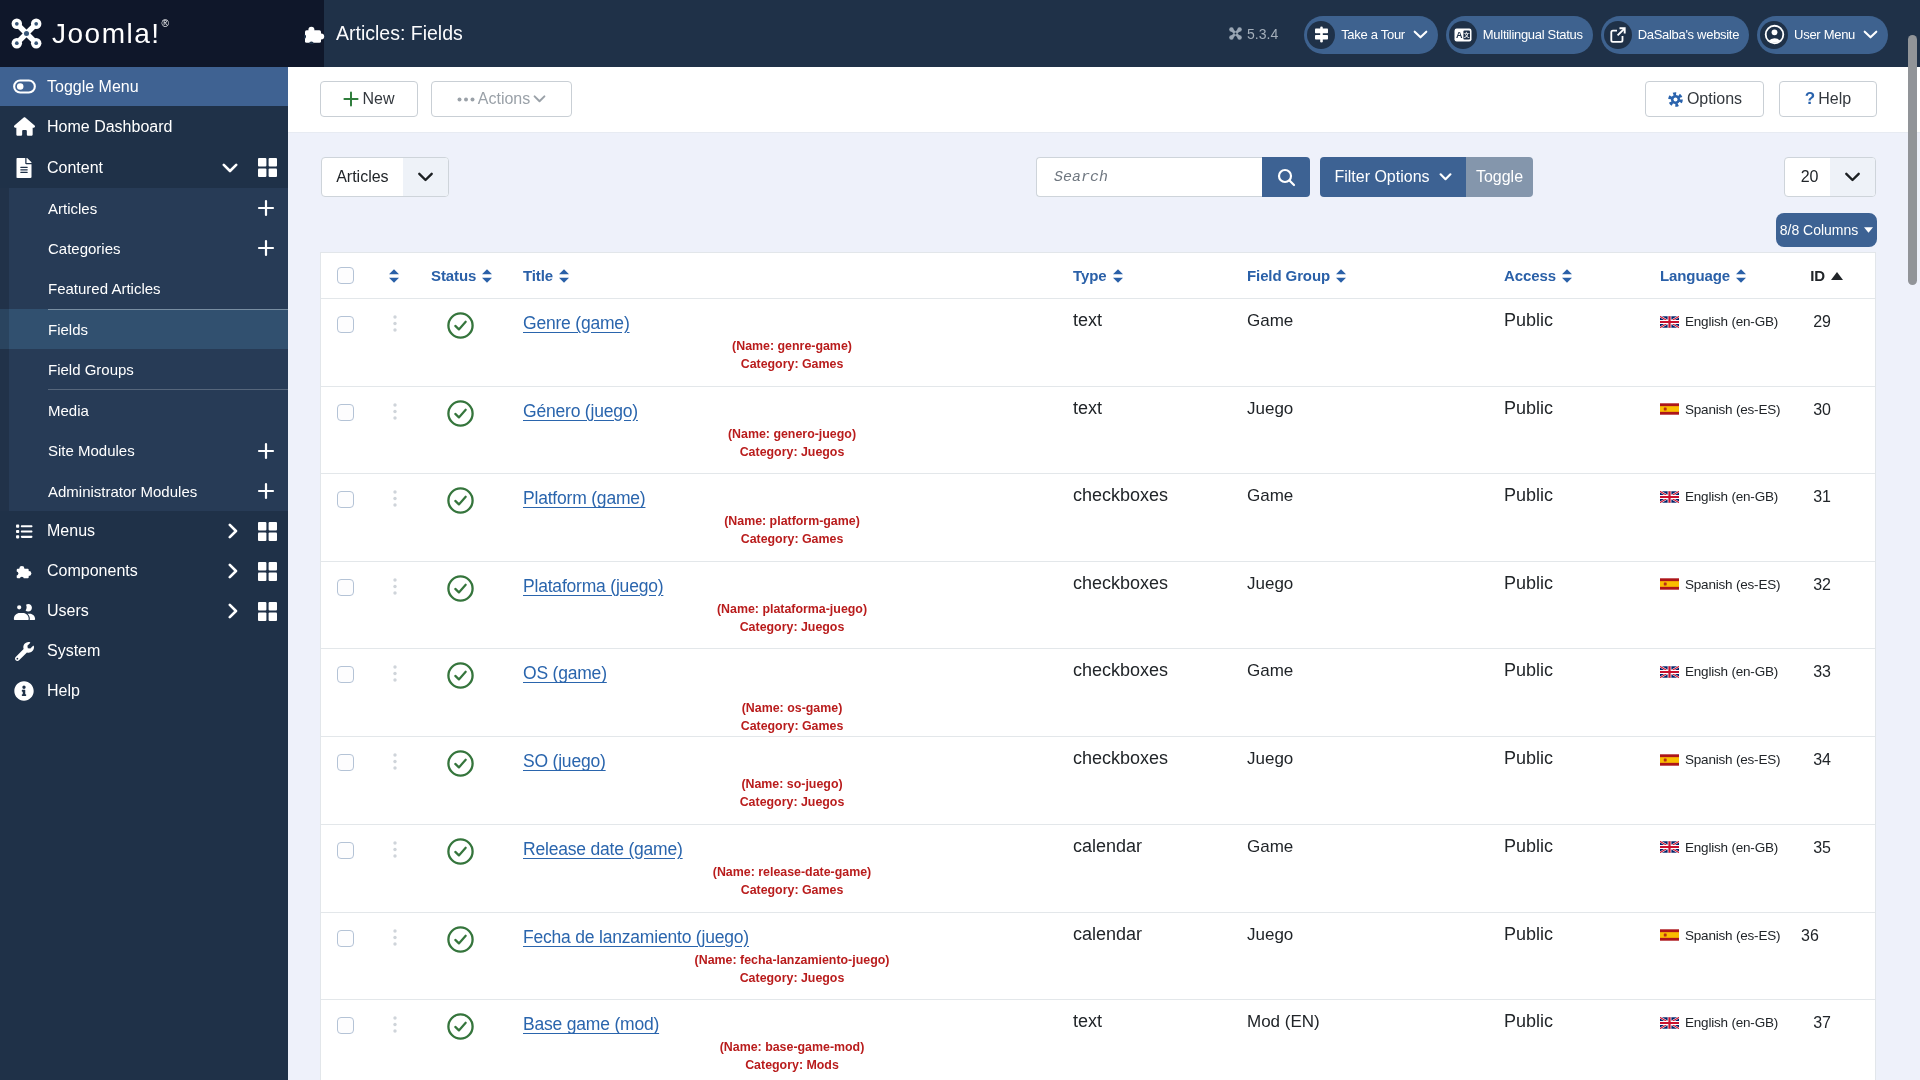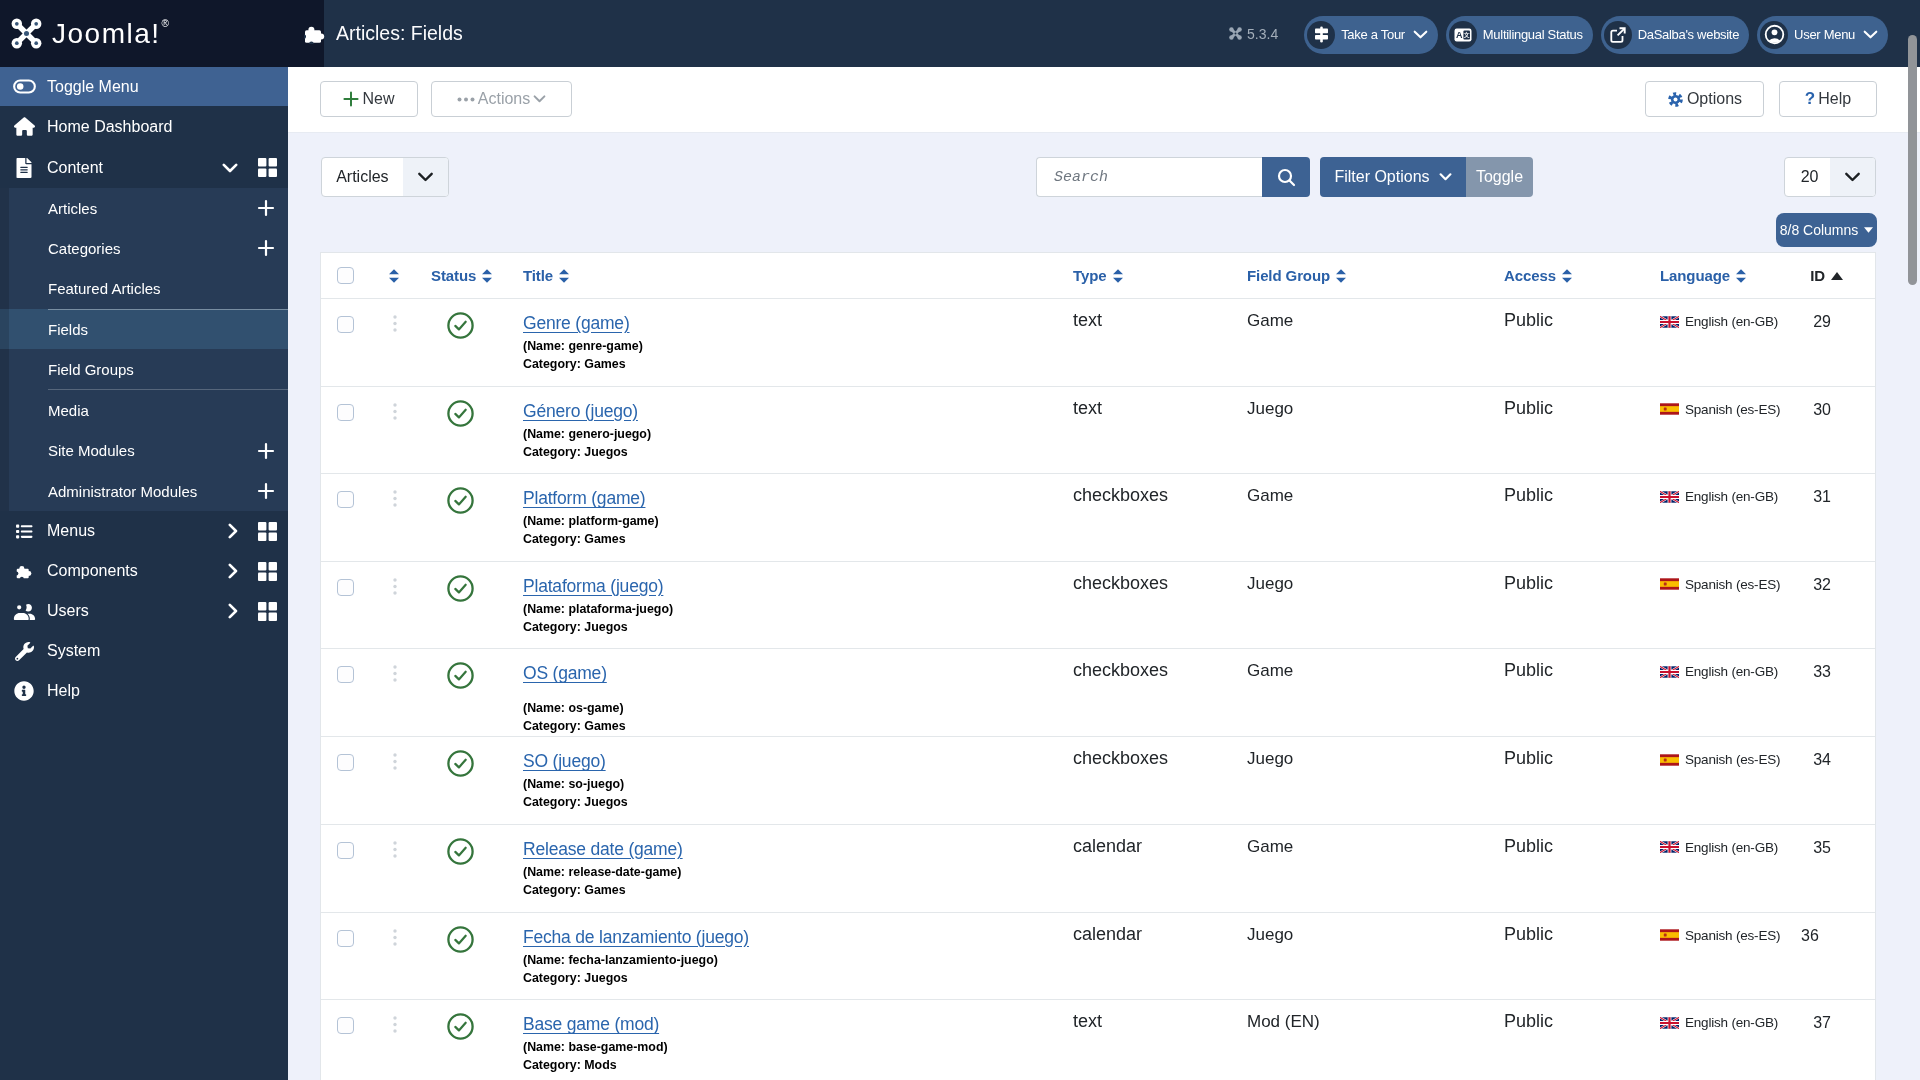--- a/index.html
+++ b/index.html
@@ -44,21 +44,21 @@
 
 #card { position:absolute; left:32px; top:119px; width:1556px; background:#fff; border:1px solid #e2e6ea; border-bottom:none; }
 table { border-collapse:collapse; table-layout:fixed; width:1554px; }
 td, th { vertical-align:top; padding:0; }
 thead tr { height:45px; }
 tbody tr { height:87.6px; border-top:1px solid #e3e7ea; }
 th { text-align:left; }
 .hcell { display:flex; align-items:center; height:45px; gap:6px; color:#2a60a8; font-size:15px; letter-spacing:-0.1px; font-weight:bold; }
 .cb { width:17px; height:17px; border:1px solid #b4c3d6; border-radius:4px; background:#fdfdfe; }
 .titlelink { color:#2a65ad; font-size:17.5px; letter-spacing:-0.2px; text-decoration:underline; text-underline-offset:3px; }
-.nm { font-size:12.4px; font-weight:bold; color:#000000; }
+.nm { font-size:12.4px; font-weight:bold; color:#b91c1c;text-align:center; }
 .sm { font-size:18px; color:#212529; }
 .fg { font-size:17px; color:#212529; }
 .lang { font-size:13.5px; letter-spacing:-0.2px; color:#212529; display:flex; align-items:center; gap:6px; }
 .idn { font-size:16px; color:#212529; text-align:right; padding-right:44px; }
 </style>
 </head>
 <body>
 
 <div id="header">
   <div id="logo">

